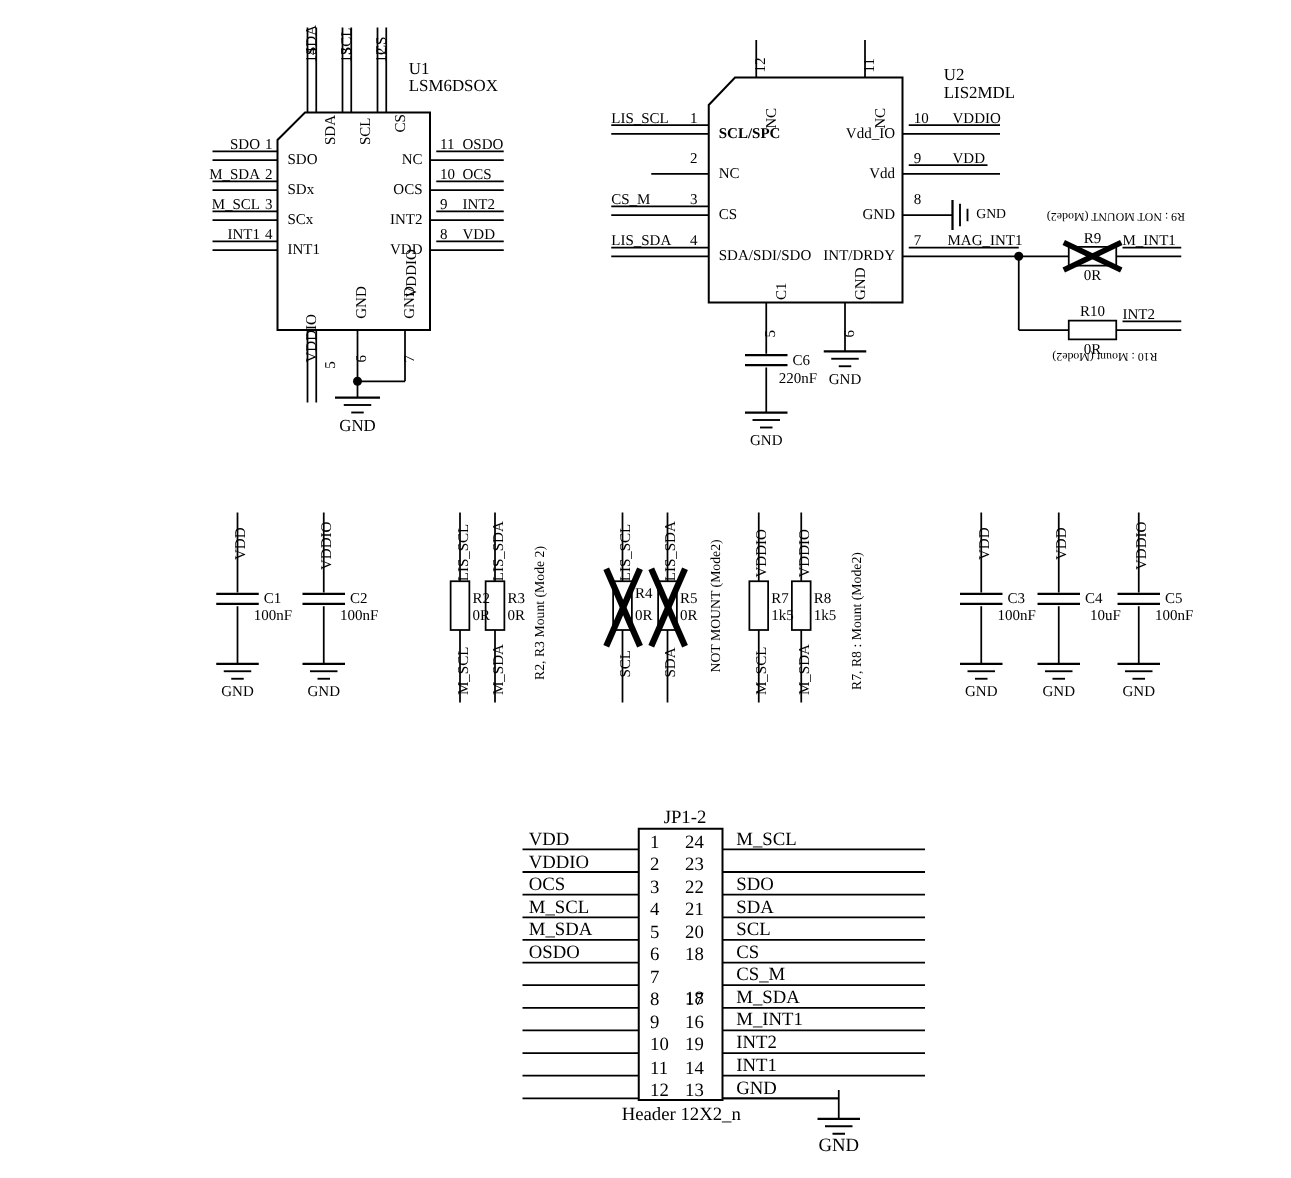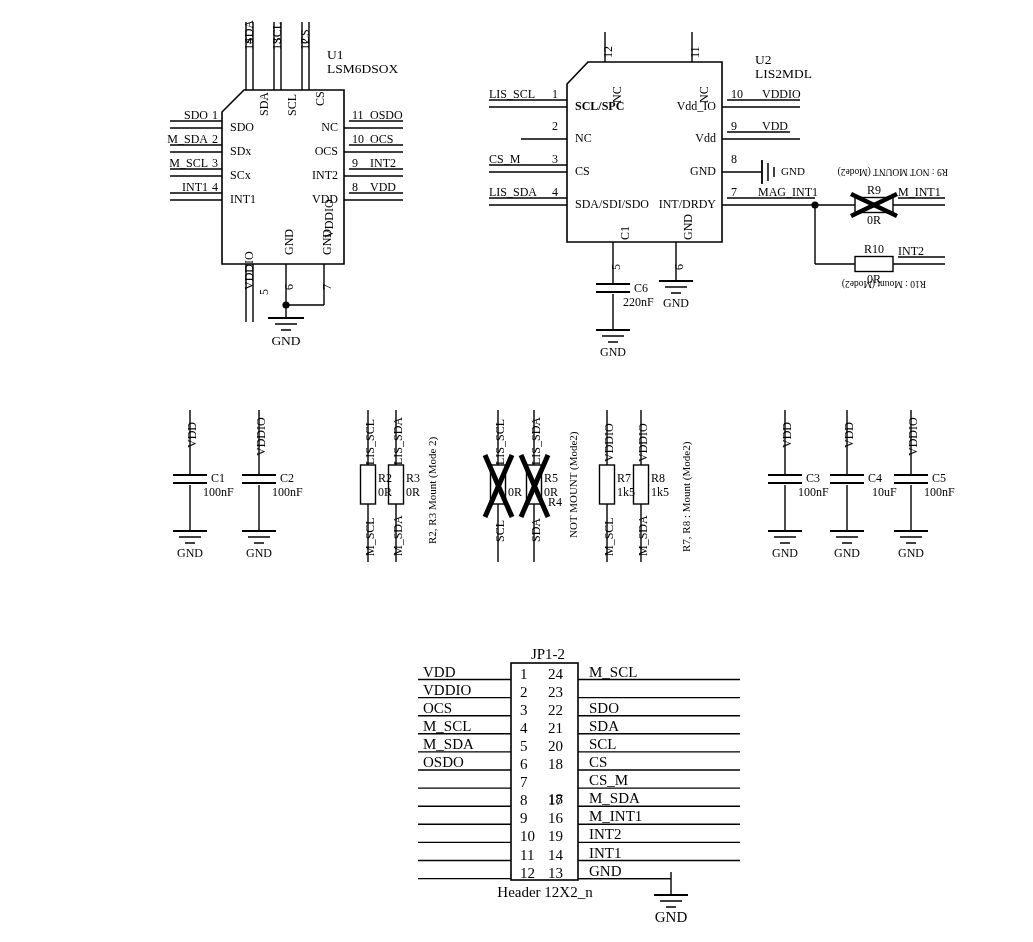--- a/index.html
+++ b/index.html
@@ -380,21 +380,21 @@
 <div class="lbl s12 rot90" style="left:364px;top:556px;">M_SCL</div>
 
 <div class="lbl s12 rot90" style="left:392px;top:465px;">LIS_SDA</div>
 <div class="lbl s12" style="left:406px;top:472px;">R3</div>
 <div class="lbl s12" style="left:406px;top:486px;">0R</div>
 <div class="lbl s12 rot90" style="left:392px;top:556px;">M_SDA</div>
 
 <div class="lbl s11 rot90" style="left:427px;top:544px;">R2, R3 Mount (Mode 2)</div>
 
 <div class="lbl s12 rot90" style="left:494px;top:465px;">LIS_SCL</div>
-<div class="lbl s12" style="left:508px;top:496px;padding-left:40px;">R4</div>
+<div class="lbl s12" style="left:508px;top:468px;">R4</div>
 <div class="lbl s12" style="left:508px;top:486px;">0R</div>
 <div class="lbl s12 rot90" style="left:494px;top:542px;">SCL</div>
 
 <div class="lbl s12 rot90" style="left:530px;top:465px;">LIS_SDA</div>
 <div class="lbl s12" style="left:544px;top:472px;">R5</div>
 <div class="lbl s12" style="left:544px;top:486px;">0R</div>
 <div class="lbl s12 rot90" style="left:530px;top:542px;">SDA</div>
 
 <div class="lbl s11 rot90" style="left:568px;top:538px;">NOT MOUNT (Mode2)</div>
 

